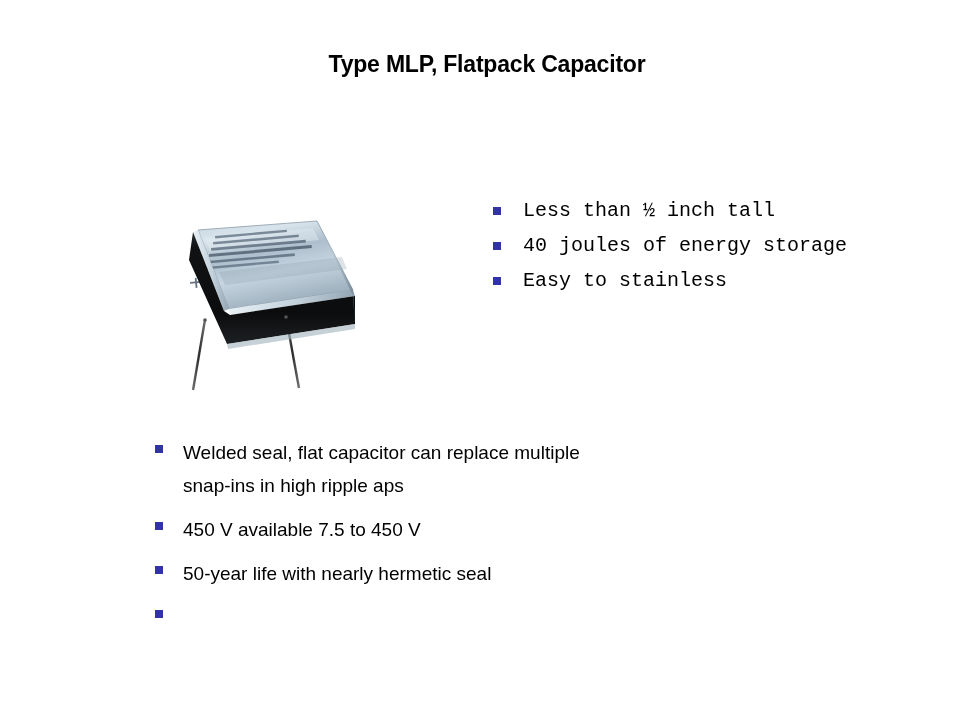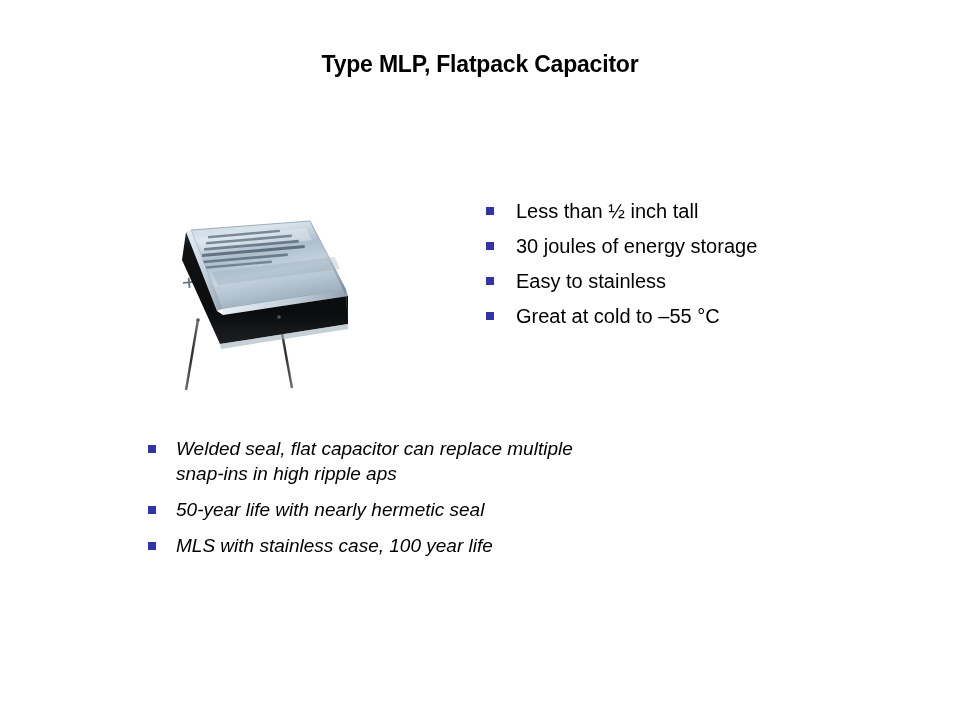--- a/index.html
+++ b/index.html
@@ -12,20 +12,21 @@
     background: #ffffff;
     font-family: "Liberation Sans", sans-serif;
     overflow: hidden;
     position: relative;
   }
 
   .slide {
     position: absolute;
     inset: 0;
     background: #ffffff;
+    margin-left: 7px;
   }
 
   
   .slide-title {
     position: absolute;
     left: 0;
     top: 50px;
     width: 960px;
     text-align: center;
     font-size: 23px;
@@ -75,38 +76,38 @@
   }
   #bullets-features .bullet-row {
     margin-bottom: 9px;
   }
   #bullets-features .bullet-marker {
     margin-right: 22px;
   }
   #bullets-features .bullet-text {
     font-size: 20px;
     line-height: 26px;
+    font-family: Liberation Mono, monospace;
   }
 
   
   #bullets-details {
     left: 148px;
     top: 436px;
     width: 700px;
   }
   #bullets-details .bullet-row {
     margin-bottom: 11px;
   }
   #bullets-details .bullet-marker {
     margin-right: 20px;
   }
   #bullets-details .bullet-text {
     font-size: 19px;
-    line-height: 25px;
-    font-style: italic;
+    line-height: 33px;
   }
 </style>
 </head>
 <body>
 
 <div class="slide">
 
   <div class="slide-title">Type MLP, Flatpack Capacitor</div>
 
   <div class="photo">
@@ -180,41 +181,40 @@
     </svg>
   </div>
 
   <div class="bullet-list" id="bullets-features">
     <div class="bullet-row">
       <span class="bullet-marker"></span>
       <span class="bullet-text">Less than ½ inch tall</span>
     </div>
     <div class="bullet-row">
       <span class="bullet-marker"></span>
-      <span class="bullet-text">30 joules of energy storage</span>
+      <span class="bullet-text">40 joules of energy storage</span>
     </div>
     <div class="bullet-row">
       <span class="bullet-marker"></span>
       <span class="bullet-text">Easy to stainless</span>
-    </div>
-    <div class="bullet-row">
-      <span class="bullet-marker"></span>
-      <span class="bullet-text">Great at cold to –55 °C</span>
     </div>
   </div>
 
   <div class="bullet-list" id="bullets-details">
     <div class="bullet-row">
       <span class="bullet-marker"></span>
       <span class="bullet-text">Welded seal, flat capacitor can replace multiple
 snap-ins in high ripple aps</span>
     </div>
     <div class="bullet-row">
       <span class="bullet-marker"></span>
+      <span class="bullet-text">450 V available 7.5 to 450 V</span>
+    </div>
+    <div class="bullet-row">
+      <span class="bullet-marker"></span>
       <span class="bullet-text">50-year life with nearly hermetic seal</span>
     </div>
     <div class="bullet-row">
       <span class="bullet-marker"></span>
-      <span class="bullet-text">MLS with stainless case, 100 year life</span>
     </div>
   </div>
 
 </div>
 
 </body></html>

